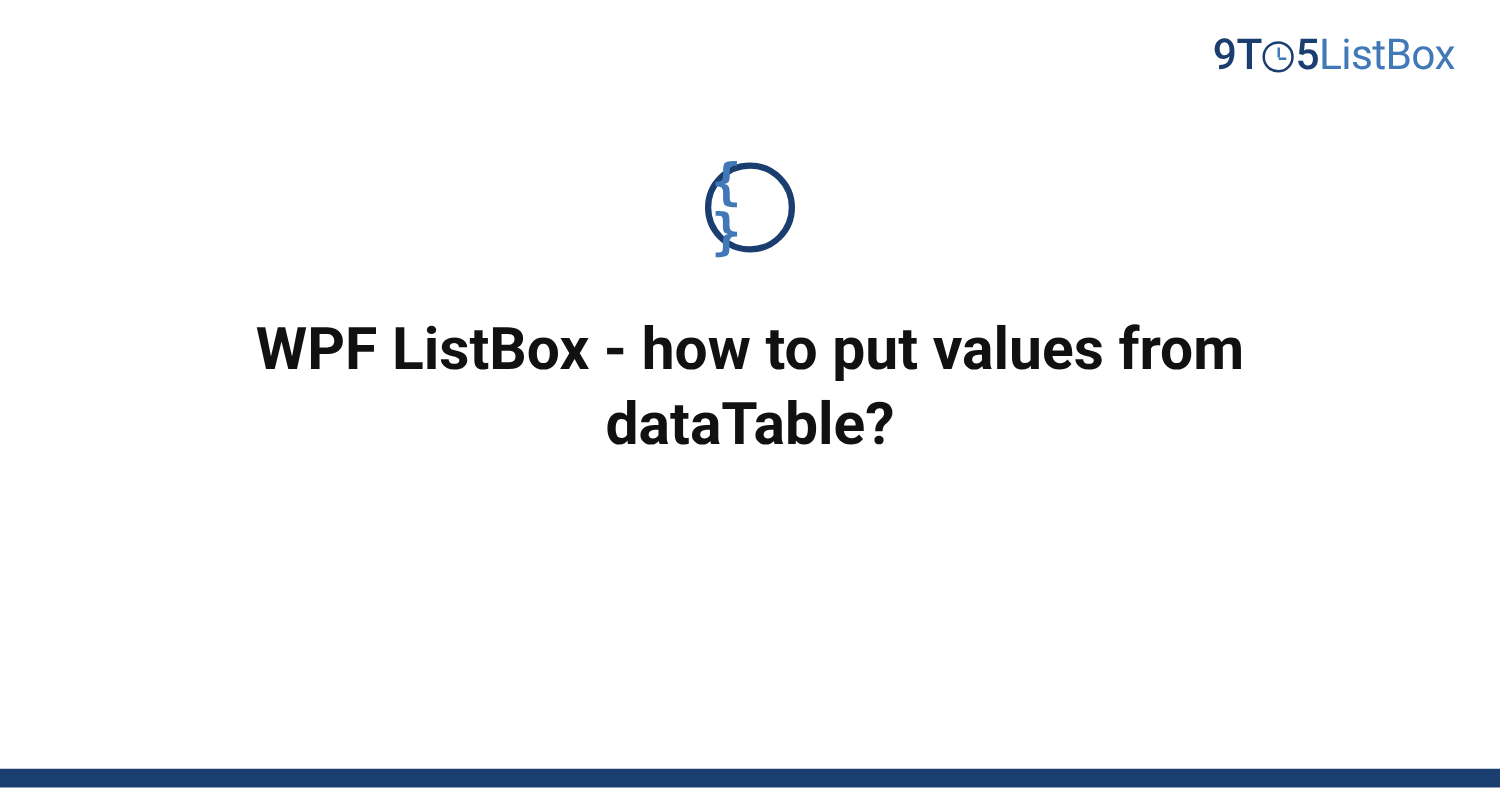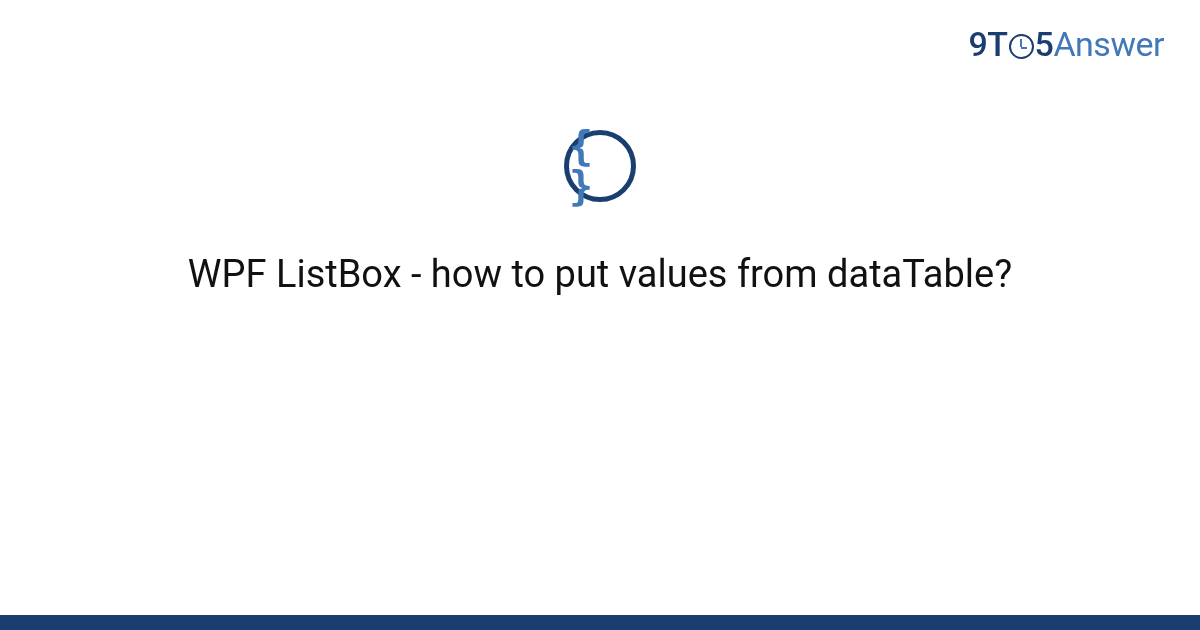--- a/index.html
+++ b/index.html
@@ -89,42 +89,42 @@
     }
     .icon-braces {
       font-size: 40px;
       font-weight: 700;
       color: #4178b8;
       font-family: "Consolas", "Monaco", monospace;
       line-height: 1;
       letter-spacing: -3px;
     }
     .title {
-      font-size: 38px;
-      font-weight: 400;
+      font-size: 47px;
+      font-weight: 700;
       color: #111111;
       text-align: center;
       line-height: 1.28;
       max-width: 1000px;
       padding: 0 40px;
     }
     .footer-bar {
       position: absolute;
       bottom: 0;
       left: 0;
       right: 0;
       height: 15px;
       background: #1a3e6f;
     }
   </style>
 </head>
 <body>
 
 <div class="logo">
-  <span class="nine">9</span><span class="t">T</span><span class="clock"></span><span class="five">5</span><span class="answer">Answer</span>
+  <span class="nine">9</span><span class="t">T</span><span class="clock"></span><span class="five">5</span><span class="answer">ListBox</span>
 </div>
 
 <div class="content">
   <div class="icon-circle">
     <span class="icon-braces">{ }</span>
   </div>
   <h1 class="title">WPF ListBox - how to put values from dataTable?</h1>
 </div>
 
 <div class="footer-bar"></div>

